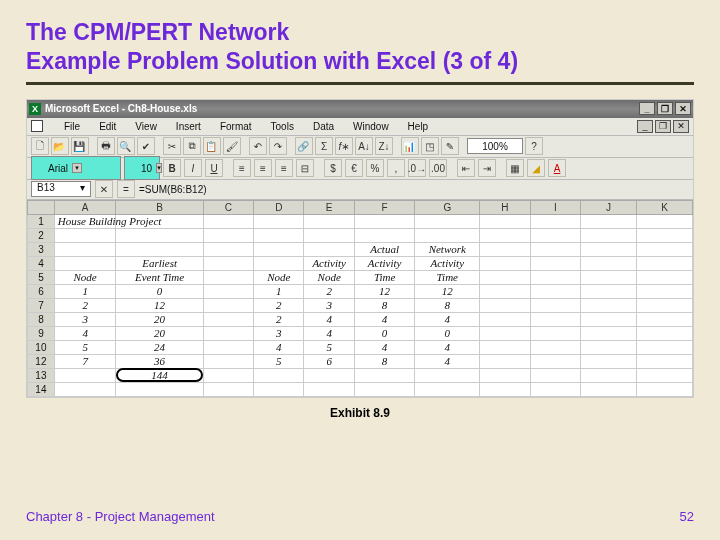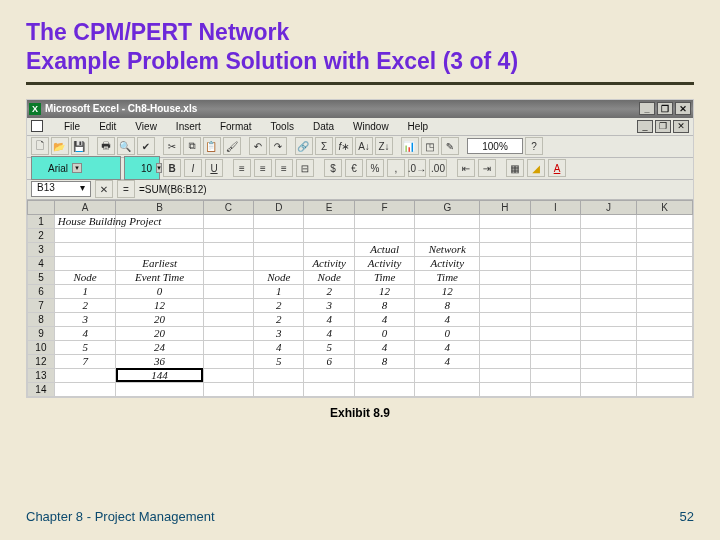--- a/index.html
+++ b/index.html
@@ -184,35 +184,36 @@
     font-family: Arial,sans-serif;
     font-style: normal;
     font-size:10px;
     width: 24px;
   }
   .bold-upright { font-weight:normal; font-style:normal; font-family:"Times New Roman",serif; }
   .c { text-align:center;margin-left:44px; }
   .sel-cell {
     outline: 2px solid #000;
     outline-offset: -2px;
+    border-radius: 7px;
   }
   .caption {
     text-align: center;
     font-size: 12px;
     font-weight: bold;
     margin-top: 2px;
   }
   .footer {
     position: absolute;
     bottom: 16px;
     left: 26px; right: 26px;
     display: flex;
     justify-content: space-between;
     font-size: 13px;
-    color:#0c4a6e;
+    color:#6d28d9;
   }
   .col-row { width:24px }
   .col-a { width:55px }
   .col-b { width:78px }
   .col-c { width:45px }
   .col-d { width:45px }
   .col-e { width:45px }
   .col-f { width:54px }
   .col-g { width:58px }
   .col-h { width:45px }

